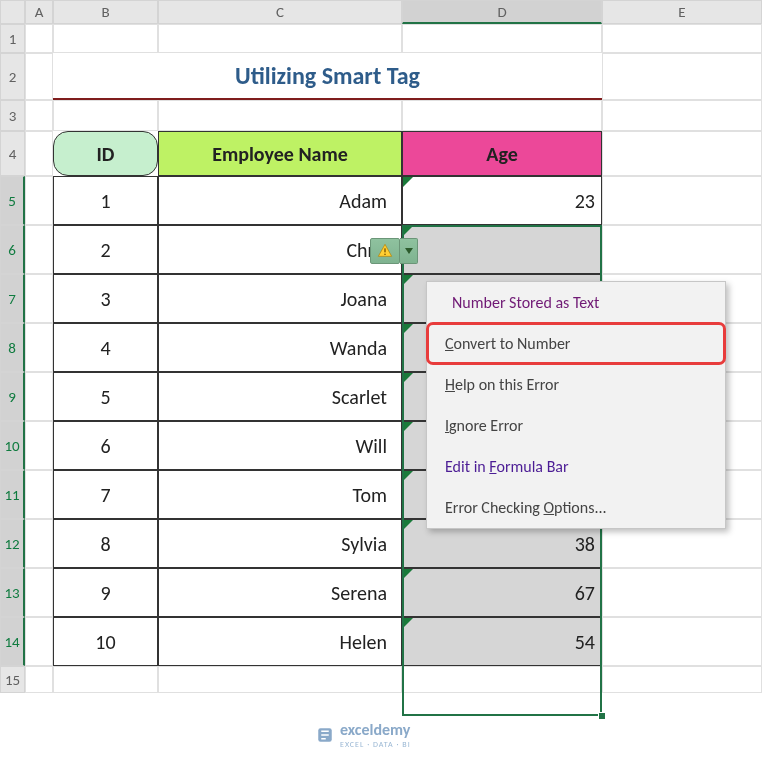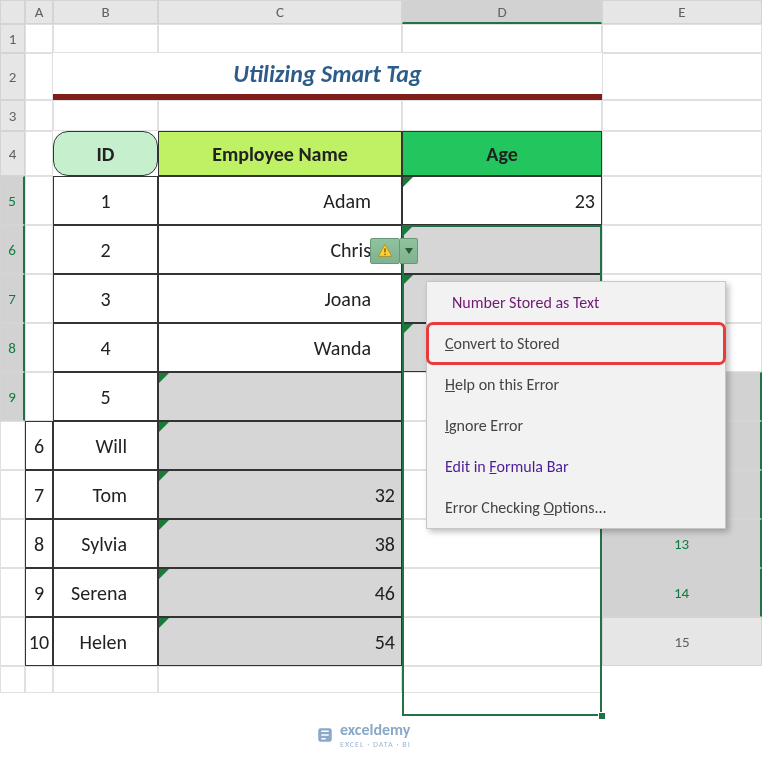--- a/index.html
+++ b/index.html
@@ -4,27 +4,27 @@
 <style>
 * { box-sizing: border-box; margin: 0; padding: 0; }
 body { font-family: "Segoe UI", Calibri, Arial, sans-serif; font-size: 18px; background: #fff; width: 767px; height: 763px; position: relative; overflow: hidden; }
 .sheet { display: grid; grid-template-columns: 25px 28px 105px 244px 200px 160px; grid-template-rows: 24px 29px 47px 31px 45px 49px 49px 49px 49px 49px 49px 49px 49px 49px 49px 27px; }
 .hdr { background: #e6e6e6; border: 1px solid #d4d4d4; color: #616161; font-size: 15px; display: flex; align-items: center; justify-content: center; }
 .hdr.active { background: #d2d2d2; border-bottom: 2px solid #217346; }
 .rowhdr { background: #e6e6e6; border: 1px solid #d4d4d4; color: #616161; font-size: 15px; display: flex; align-items: center; justify-content: center; }
 .rowhdr.sel { background: #d2d2d2; border-right: 2px solid #217346; color: #0f7b3f; }
 .cell { border: 1px solid #e0e0e0; display: flex; align-items: center; padding: 0 6px; font-size: 19px; color: #404040; background: #fff; }
 .title-cell { font-size: 24px; font-weight: bold; color: #2e5c8a; justify-content: center; border: none; }
-.title-under { border-bottom: 6px solid #7f1d1d; font-style: italic; }
+.title-under { border-bottom: 2px solid #7f1d1d; }
 .th { font-size: 20px; font-weight: bold; color: #222; justify-content: center; border: 1px solid #333; }
 .th.id { background: #c6efce; border-radius: 15px; }
 .th.name { background: #bef264; }
-.th.age { background: #22c55e; }
+.th.age { background: #ec4899; }
 .td { border: 1px solid #333; justify-content: center; font-size: 20px; color: #222; }
-.td.name { justify-content: flex-end; padding-right: 30px; }
+.td.name { justify-content: flex-end; padding-right: 14px; }
 .td.age { justify-content: flex-end; padding-left: 8px; position: relative; background: #d6d6d6; }
 .td.age .tri { position: absolute; left: 0; top: 0; width: 0; height: 0; border-top: 10px solid #1a7a3a; border-right: 10px solid transparent; }
 .sel-range { position: absolute; border: 2px solid #217346; pointer-events: none; }
 .fillhandle { position: absolute; width: 8px; height: 8px; background: #217346; border: 1px solid #fff; }
 .smart-tag { position: absolute; width: 30px; height: 26px; background: linear-gradient(#8fc29f,#7fb390); border: 1px solid #6b9678; border-radius: 2px; display: flex; align-items: center; justify-content: center; }
 .smart-tag svg { width: 16px; height: 16px; }
 .smart-drop { position: absolute; width: 18px; height: 26px; background: linear-gradient(#8fc29f,#7fb390); border: 1px solid #6b9678; border-left: none; border-radius: 0 2px 2px 0; display: flex; align-items: center; justify-content: center; }
 .menu { position: absolute; background: #f2f2f2; border: 1px solid #c6c6c6; box-shadow: 3px 3px 6px rgba(0,0,0,.25); font-size: 16px; color: #444; }
 .menu-item { padding: 11px 22px 11px 18px; cursor: default; }
 .menu-item.title { color: #701a75; padding-left: 25px; }
@@ -110,20 +110,21 @@
   <div class="cell td name">Wanda</div>
   <div class="cell td age covered">
       <span class="tri"></span>
       <span>34</span>
     </div>
   <div class="cell"></div>
 
   <div class="rowhdr sel">9</div>
   <div class="cell"></div>
   <div class="cell td">5</div>
+  <div class="cell td name">Scarlet</div>
   <div class="cell td age covered">
       <span class="tri"></span>
       <span>35</span>
     </div>
   <div class="cell"></div>
 
   <div class="rowhdr sel">10</div>
   <div class="cell"></div>
   <div class="cell td">6</div>
   <div class="cell td name">Will</div>
@@ -152,21 +153,21 @@
       <span>38</span>
     </div>
   <div class="cell"></div>
 
   <div class="rowhdr sel">13</div>
   <div class="cell"></div>
   <div class="cell td">9</div>
   <div class="cell td name">Serena</div>
   <div class="cell td age">
       <span class="tri"></span>
-      <span>46</span>
+      <span>67</span>
     </div>
   <div class="cell"></div>
 
   <div class="rowhdr sel">14</div>
   <div class="cell"></div>
   <div class="cell td">10</div>
   <div class="cell td name">Helen</div>
   <div class="cell td age">
       <span class="tri"></span>
       <span>54</span>
@@ -192,21 +193,21 @@
     </svg>
 </div>
 <div class="smart-drop" style="left:400px; top:238px;">
   <svg width="8" height="6" viewBox="0 0 8 6">
       <polygon points="0,0 8,0 4,6" fill="#2c5b2c"></polygon>
     </svg>
 </div>
 
 <div class="menu" style="left:426px; top:281px; width:300px;">
   <div class="menu-item title">Number Stored as Text</div>
-  <div class="menu-item highlight"><u>C</u><span>onvert to Stored</span></div>
+  <div class="menu-item highlight"><u>C</u><span>onvert to Number</span></div>
   <div class="menu-item"><u>H</u><span>elp on this Error</span></div>
   <div class="menu-item"><u>I</u><span>gnore Error</span></div>
   <div class="menu-item disabled">Edit in <u>F</u><span>ormula Bar</span></div>
   <div class="menu-item">Error Checking <u>O</u><span>ptions...</span></div>
 </div>
 
 <div class="watermark" style="left:316px; top:720px;">
   <svg width="18" height="18" viewBox="0 0 24 24">
       <rect x="3" y="3" width="18" height="18" rx="3" fill="#8aa9c9"></rect>
       <path d="M7 7h10M7 12h10M7 17h6" stroke="#fff" stroke-width="2" fill="none"></path>

